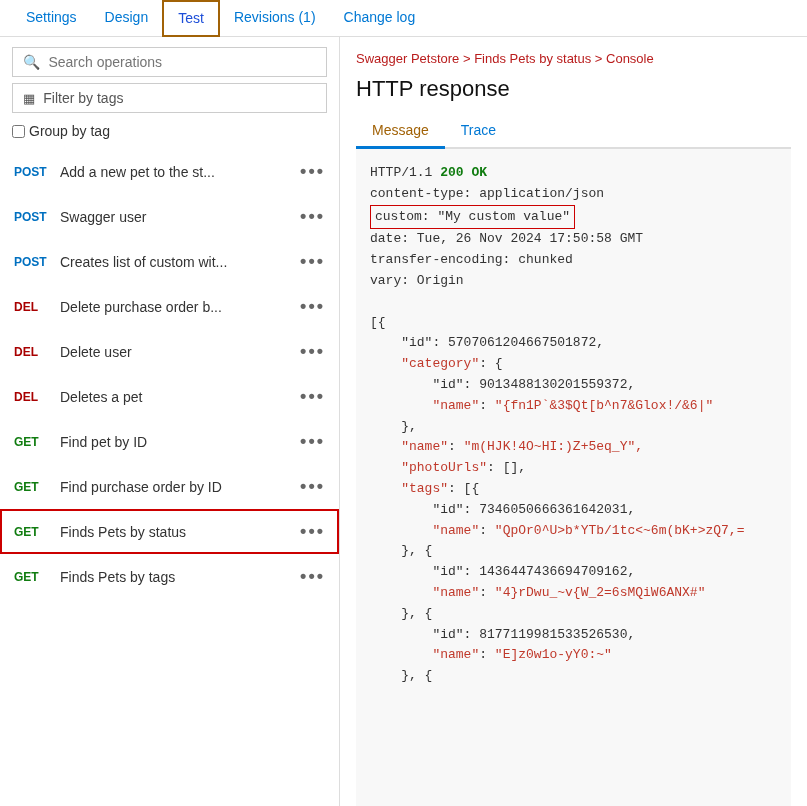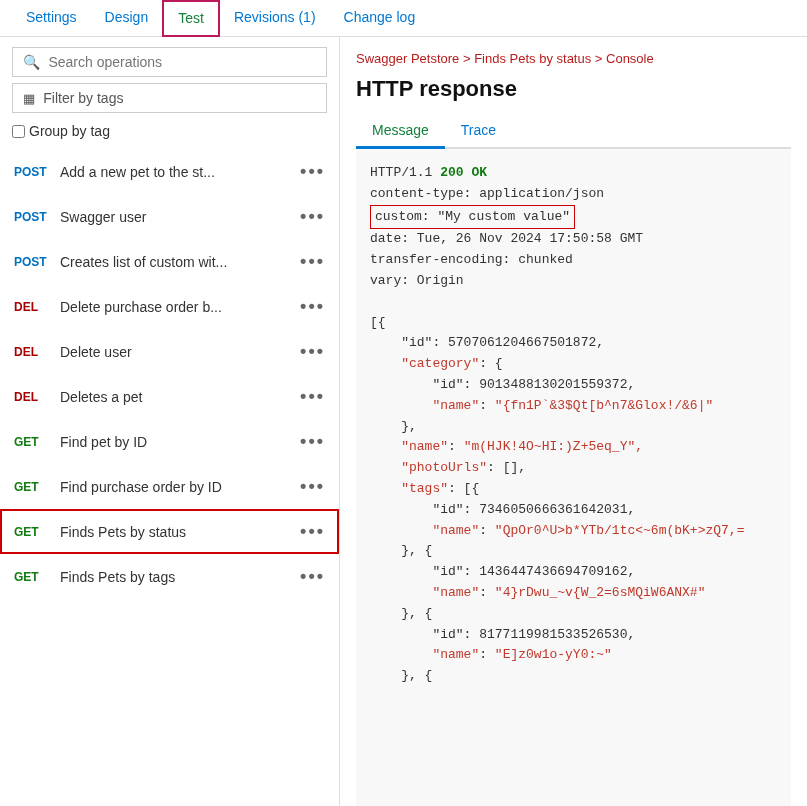--- a/index.html
+++ b/index.html
@@ -23,22 +23,22 @@
       height: 37px;
       display: flex;
       align-items: center;
     }
     .nav-tab.active {
       color: #333;
       border-bottom: 2px solid #333;
       font-weight: 500;
     }
     .nav-tab.active-border {
-      border: 2px solid #be185d;
-      color: #15803d;
+      border: 2px solid #a16207;
+      color: #1d4ed8;
     }
 
     
     .main-layout {
       display: flex;
       height: calc(806px - 37px);
       overflow: hidden;
     }
 
     
@@ -136,41 +136,41 @@
       overflow: hidden;
       padding: 0 16px;
     }
     .breadcrumb {
       font-size: 13px;
       color: #b91c1c;
       margin: 14px 0 10px 0;
     }
     .panel-title {
       font-size: 22px;
-      font-weight: 700;
+      font-weight: 400;
       margin-bottom: 14px;
       color: #111;
     }
 
     
     .resp-tabs {
       display: flex;
       border-bottom: 2px solid #ddd;
       margin-bottom: 0;
     }
     .resp-tab {
       padding: 6px 16px 8px 16px;
       cursor: pointer;
       font-size: 14px;
       color: #555;
       border-bottom: 3px solid transparent;
       margin-bottom: -2px;
     }
     .resp-tab.active {
-      color: #15803d;
+      color: #a16207;
       border-bottom: 3px solid #0078d4;
     }
 
     
     .resp-body {
       flex: 1;
       overflow-y: auto;
       background: #f8f8f8;
       padding: 14px;
       font-family: 'Consolas', 'Courier New', monospace;

